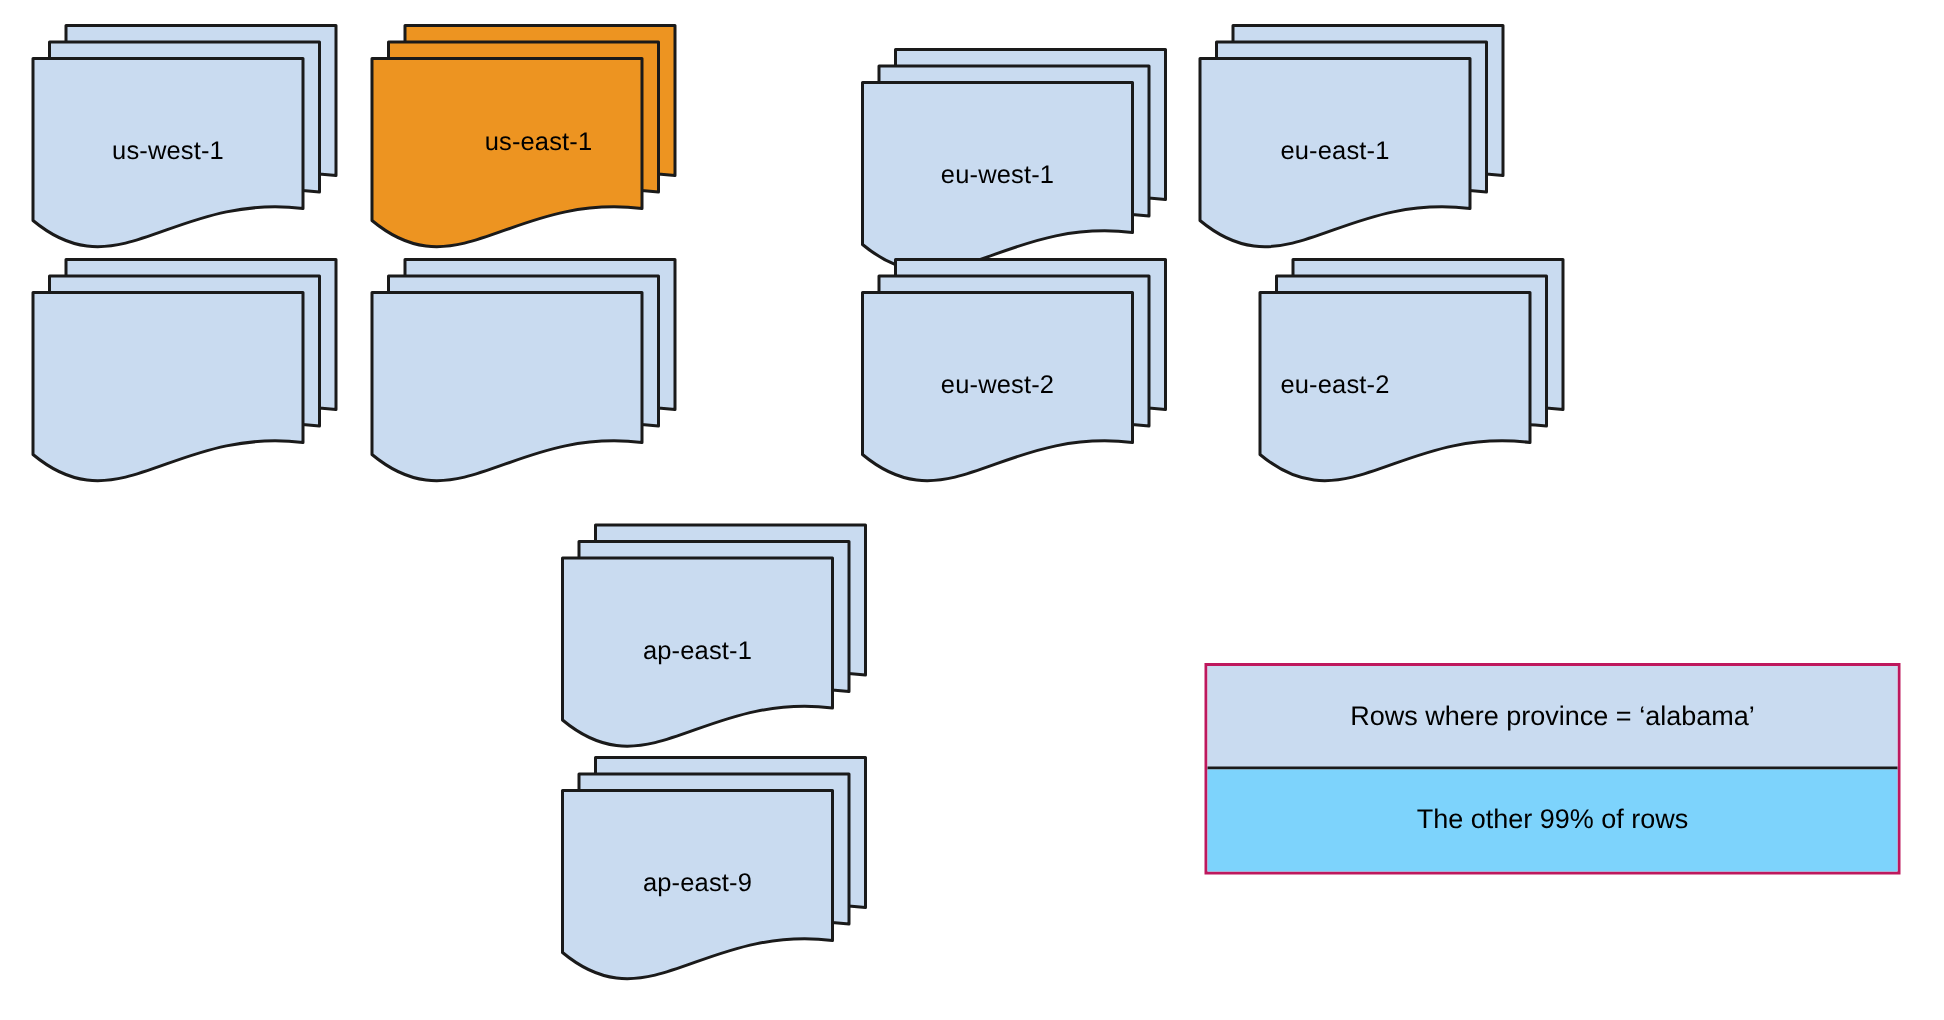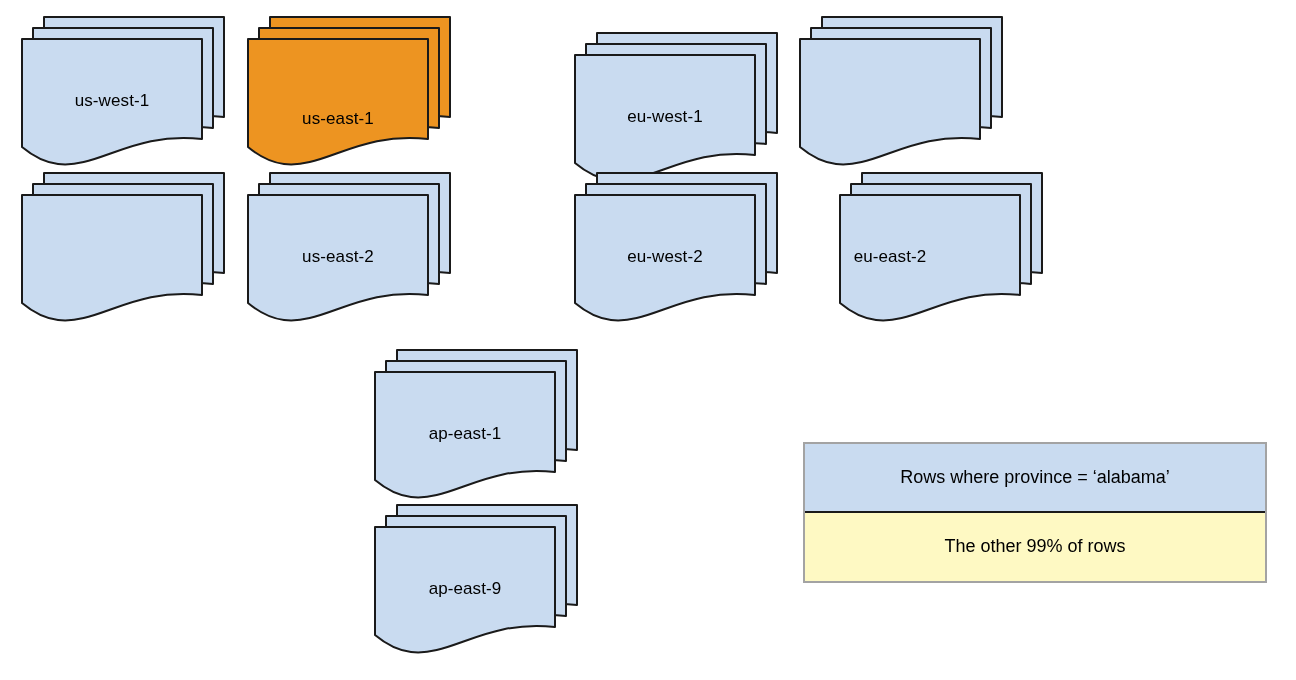--- a/index.html
+++ b/index.html
@@ -44,39 +44,39 @@
     color: #000000;
     pointer-events: none;
     letter-spacing: 0.1px;
   }
   .legend {
     position: absolute;
     left: 803px;
     top: 442px;
     width: 464px;
     height: 141px;
-    border: 2px solid #a3a3a3;
+    border: 2px solid #be185d;
     box-sizing: border-box;
   }
   .legend-row {
     width: 100%;
     height: 50%;
     box-sizing: border-box;
     display: flex;
     align-items: center;
     justify-content: center;
     font-size: 18px;
     color: #000000;
   }
   .legend-row.blue {
     background: #c9dbf0;
     border-bottom: 2px solid #1a1a1a;
   }
   .legend-row.orange {
-    background: #fef9c3;
+    background: #7dd3fc;
   }
 </style>
 </head>
 <body>
 
 <div id="canvas">
 
   <div id="stacks-layer">
       <div class="stack" style="left: 22px; top: 17px;">
         <svg viewBox="0 0 202 152">
@@ -97,21 +97,21 @@
           <g transform="translate(22,0)">
             <path d="M 0 0 L 180 0 L 180 100 C 111.6 92, 75.6 130, 36 125 C 19.8 123, 7.2 114, 0 108 Z" fill="#ed9421" stroke="#1a1a1a" stroke-width="2" stroke-linejoin="round"></path>
           </g>
           <g transform="translate(11,11)">
             <path d="M 0 0 L 180 0 L 180 100 C 111.6 92, 75.6 130, 36 125 C 19.8 123, 7.2 114, 0 108 Z" fill="#ed9421" stroke="#1a1a1a" stroke-width="2" stroke-linejoin="round"></path>
           </g>
           <g transform="translate(0,22)">
             <path d="M 0 0 L 180 0 L 180 100 C 111.6 92, 75.6 130, 36 125 C 19.8 123, 7.2 114, 0 108 Z" fill="#ed9421" stroke="#1a1a1a" stroke-width="2" stroke-linejoin="round"></path>
           </g>
         </svg>
-        <div class="stack-label" style="top: 40px;">us-east-1</div>
+        <div class="stack-label" style="top: 16px; padding-left: 21px;">us-east-1</div>
       </div>
       <div class="stack" style="left: 575px; top: 33px;">
         <svg viewBox="0 0 202 152">
           <g transform="translate(22,0)">
             <path d="M 0 0 L 180 0 L 180 100 C 111.6 92, 75.6 130, 36 125 C 19.8 123, 7.2 114, 0 108 Z" fill="#c9dbf0" stroke="#1a1a1a" stroke-width="2" stroke-linejoin="round"></path>
           </g>
           <g transform="translate(11,11)">
             <path d="M 0 0 L 180 0 L 180 100 C 111.6 92, 75.6 130, 36 125 C 19.8 123, 7.2 114, 0 108 Z" fill="#c9dbf0" stroke="#1a1a1a" stroke-width="2" stroke-linejoin="round"></path>
           </g>
           <g transform="translate(0,22)">
@@ -125,20 +125,21 @@
           <g transform="translate(22,0)">
             <path d="M 0 0 L 180 0 L 180 100 C 111.6 92, 75.6 130, 36 125 C 19.8 123, 7.2 114, 0 108 Z" fill="#c9dbf0" stroke="#1a1a1a" stroke-width="2" stroke-linejoin="round"></path>
           </g>
           <g transform="translate(11,11)">
             <path d="M 0 0 L 180 0 L 180 100 C 111.6 92, 75.6 130, 36 125 C 19.8 123, 7.2 114, 0 108 Z" fill="#c9dbf0" stroke="#1a1a1a" stroke-width="2" stroke-linejoin="round"></path>
           </g>
           <g transform="translate(0,22)">
             <path d="M 0 0 L 180 0 L 180 100 C 111.6 92, 75.6 130, 36 125 C 19.8 123, 7.2 114, 0 108 Z" fill="#c9dbf0" stroke="#1a1a1a" stroke-width="2" stroke-linejoin="round"></path>
           </g>
         </svg>
+        <div class="stack-label" style="top: 22px;">eu-east-1</div>
       </div>
       <div class="stack" style="left: 22px; top: 173px;">
         <svg viewBox="0 0 202 152">
           <g transform="translate(22,0)">
             <path d="M 0 0 L 180 0 L 180 100 C 111.6 92, 75.6 130, 36 125 C 19.8 123, 7.2 114, 0 108 Z" fill="#c9dbf0" stroke="#1a1a1a" stroke-width="2" stroke-linejoin="round"></path>
           </g>
           <g transform="translate(11,11)">
             <path d="M 0 0 L 180 0 L 180 100 C 111.6 92, 75.6 130, 36 125 C 19.8 123, 7.2 114, 0 108 Z" fill="#c9dbf0" stroke="#1a1a1a" stroke-width="2" stroke-linejoin="round"></path>
           </g>
           <g transform="translate(0,22)">
@@ -151,21 +152,20 @@
           <g transform="translate(22,0)">
             <path d="M 0 0 L 180 0 L 180 100 C 111.6 92, 75.6 130, 36 125 C 19.8 123, 7.2 114, 0 108 Z" fill="#c9dbf0" stroke="#1a1a1a" stroke-width="2" stroke-linejoin="round"></path>
           </g>
           <g transform="translate(11,11)">
             <path d="M 0 0 L 180 0 L 180 100 C 111.6 92, 75.6 130, 36 125 C 19.8 123, 7.2 114, 0 108 Z" fill="#c9dbf0" stroke="#1a1a1a" stroke-width="2" stroke-linejoin="round"></path>
           </g>
           <g transform="translate(0,22)">
             <path d="M 0 0 L 180 0 L 180 100 C 111.6 92, 75.6 130, 36 125 C 19.8 123, 7.2 114, 0 108 Z" fill="#c9dbf0" stroke="#1a1a1a" stroke-width="2" stroke-linejoin="round"></path>
           </g>
         </svg>
-        <div class="stack-label" style="top: 22px;">us-east-2</div>
       </div>
       <div class="stack" style="left: 575px; top: 173px; text-align: right;">
         <svg viewBox="0 0 202 152">
           <g transform="translate(22,0)">
             <path d="M 0 0 L 180 0 L 180 100 C 111.6 92, 75.6 130, 36 125 C 19.8 123, 7.2 114, 0 108 Z" fill="#c9dbf0" stroke="#1a1a1a" stroke-width="2" stroke-linejoin="round"></path>
           </g>
           <g transform="translate(11,11)">
             <path d="M 0 0 L 180 0 L 180 100 C 111.6 92, 75.6 130, 36 125 C 19.8 123, 7.2 114, 0 108 Z" fill="#c9dbf0" stroke="#1a1a1a" stroke-width="2" stroke-linejoin="round"></path>
           </g>
           <g transform="translate(0,22)">

